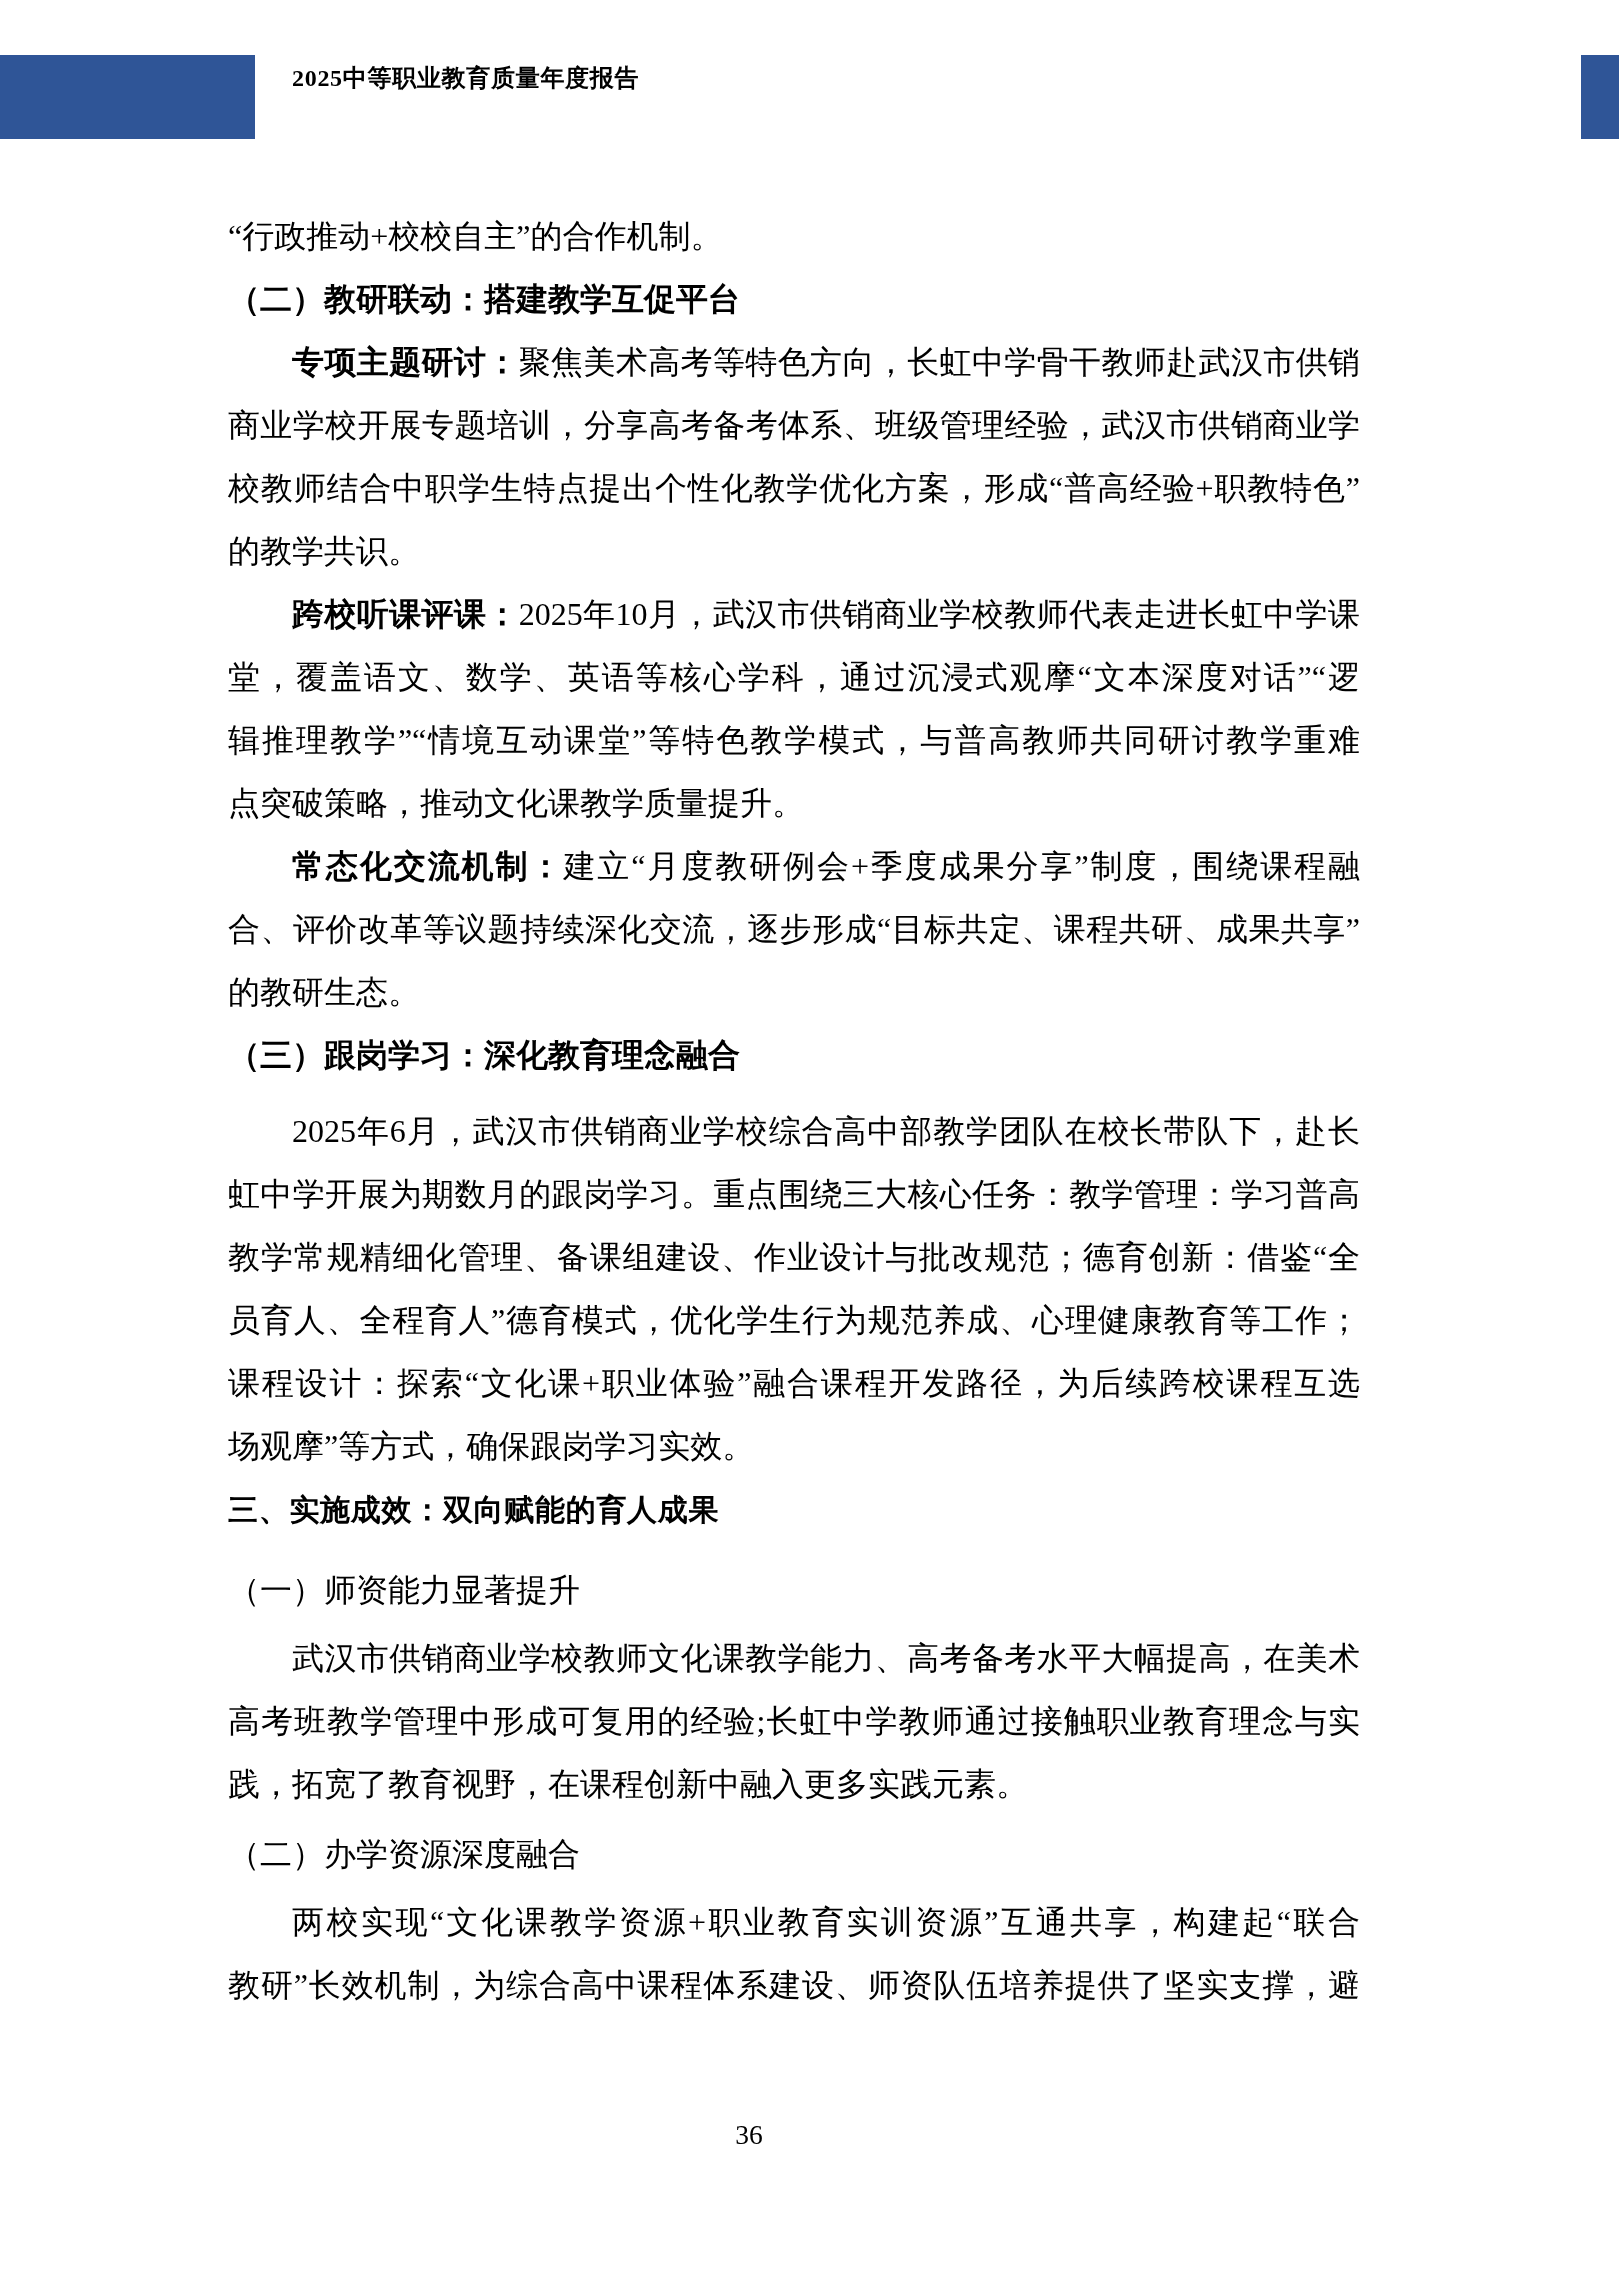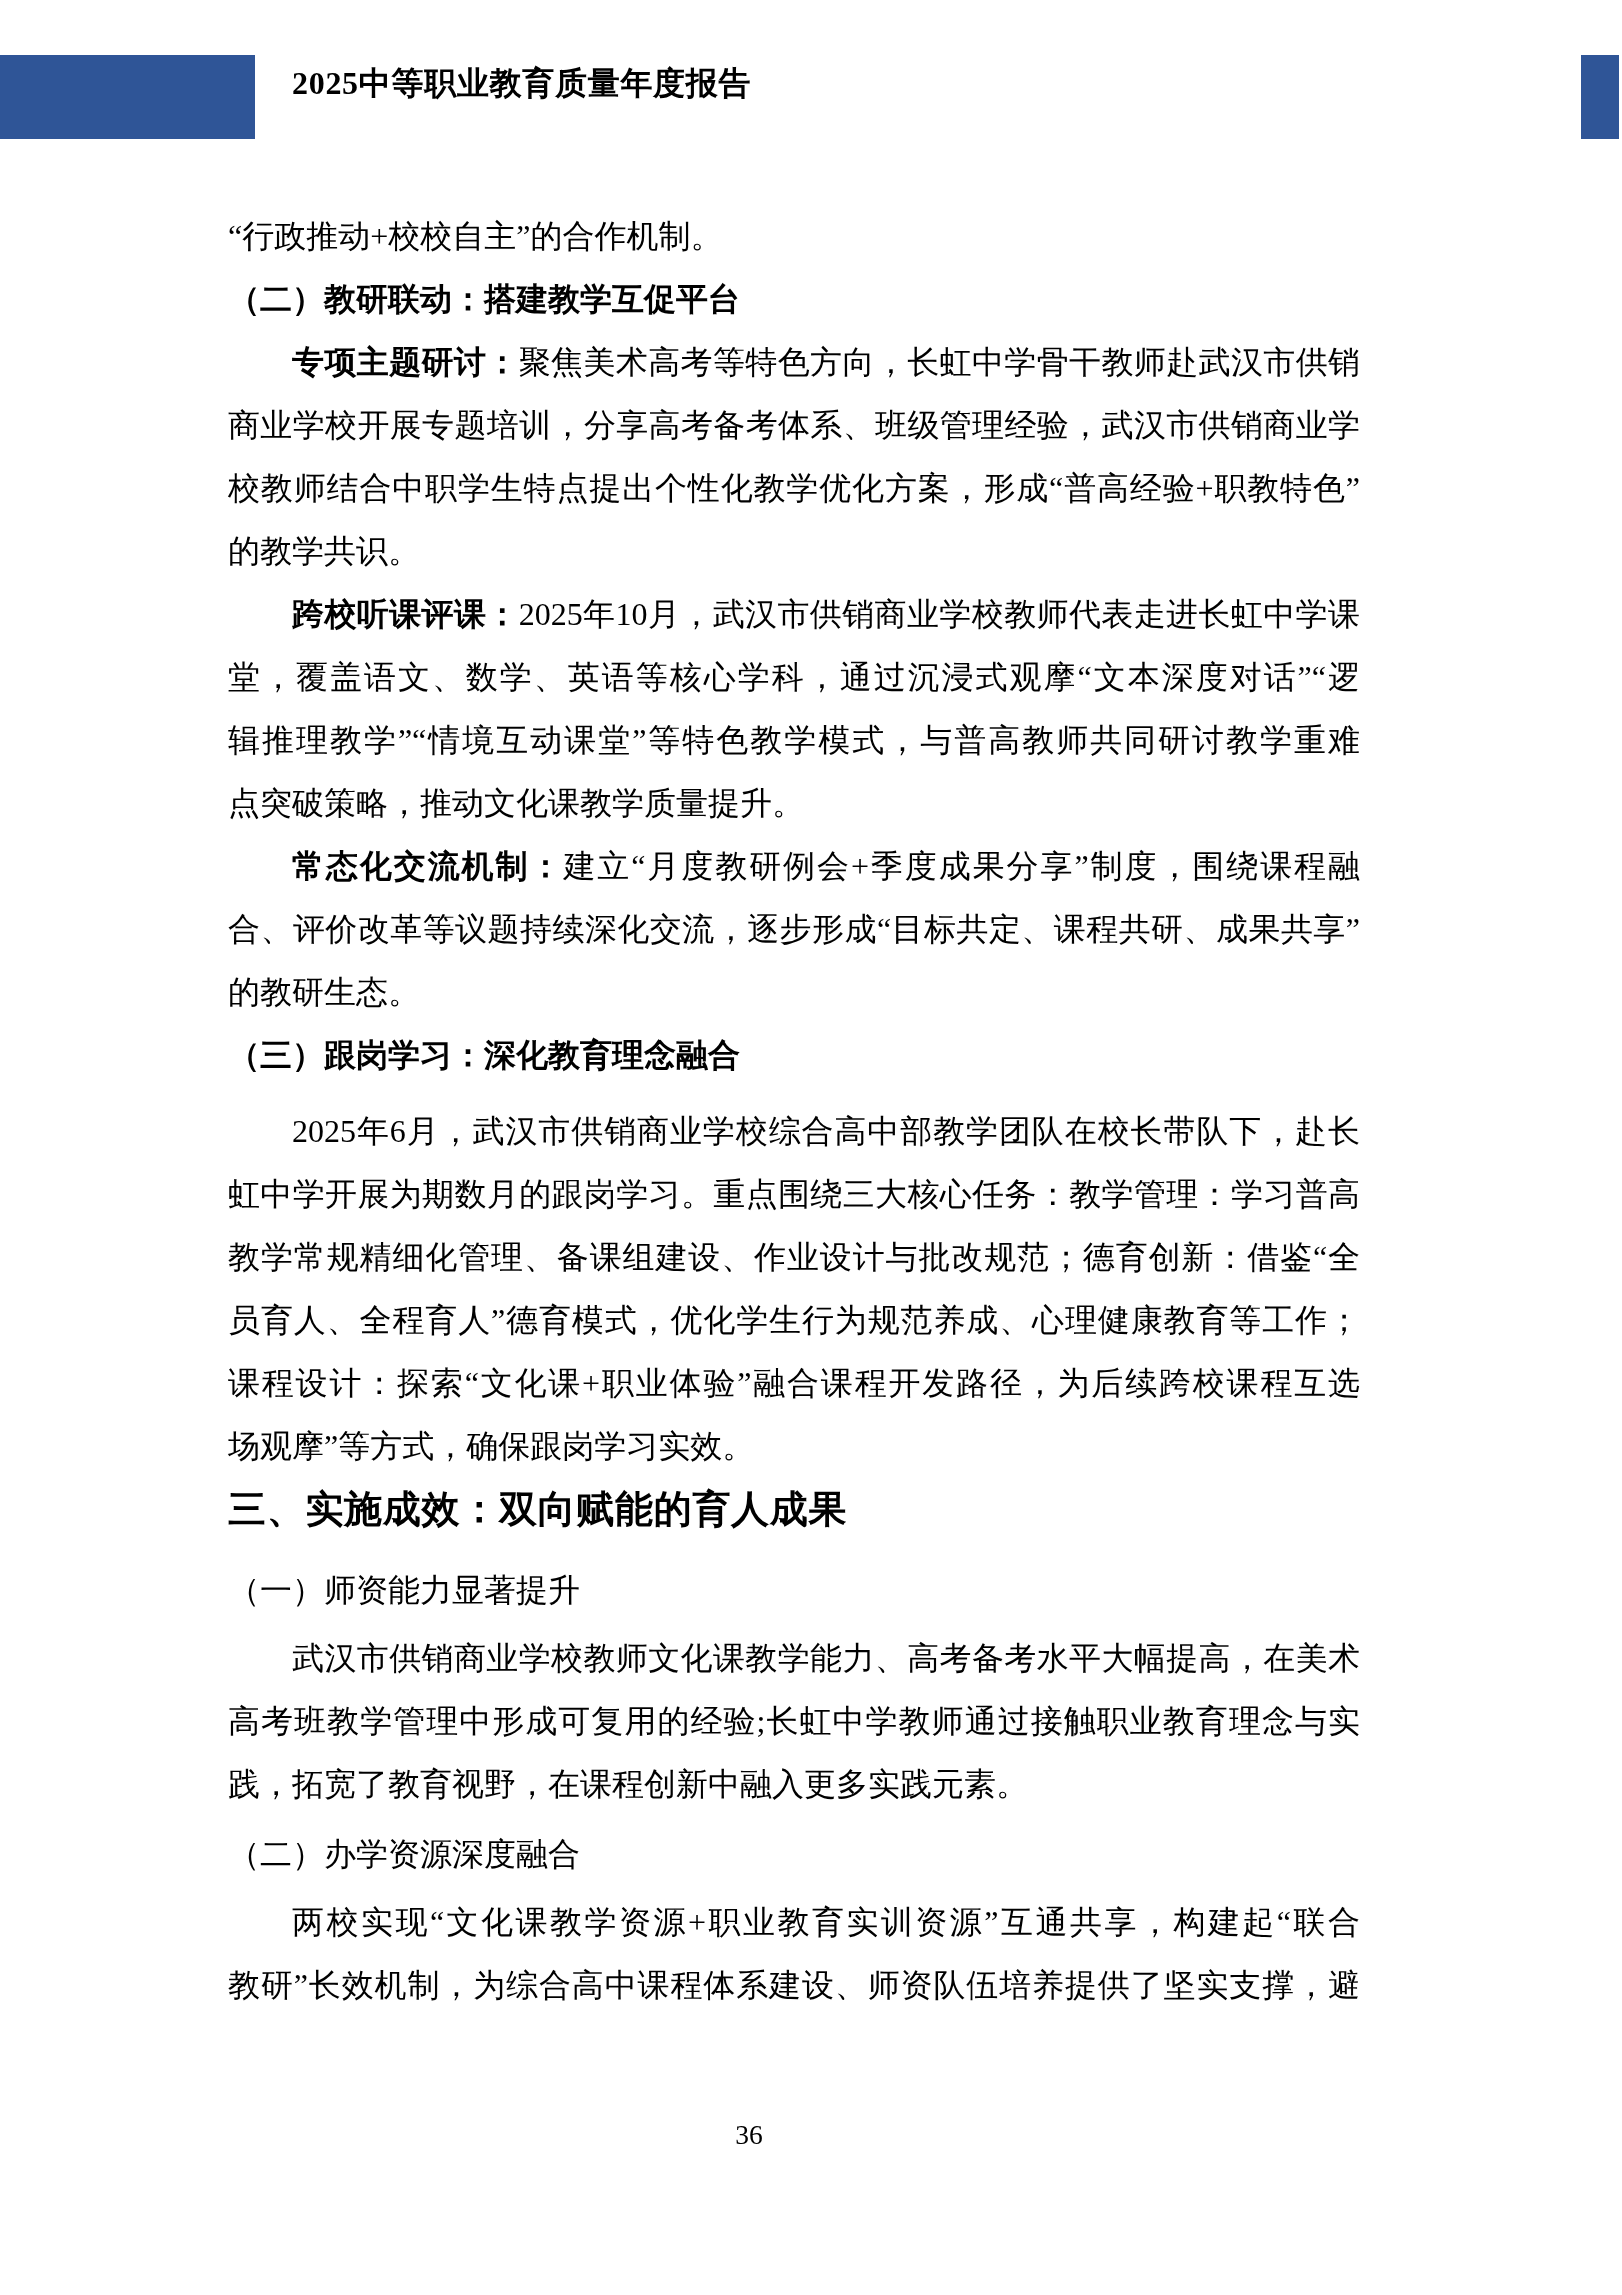--- a/index.html
+++ b/index.html
@@ -10,38 +10,38 @@
     font-family:"Liberation Serif","DejaVu Serif",serif;
     color:#000;
     overflow:hidden;
     margin:0 auto;
   }
   .accent-bar{position:absolute;background:#2F5597;}
   .bar-left{left:0;top:55px;width:255px;height:84px;}
   .bar-right{left:1581px;top:55px;width:38px;height:84px;}
   .header-title{
     position:absolute;left:292px;top:62px;
-    font-size:32px;font-weight:700;letter-spacing:0.7px;
+    font-size:24px;font-weight:700;letter-spacing:0.7px;
     white-space:nowrap;
   }
   .content{
     position:absolute;left:228px;top:205px;width:1132px;
     font-size:32px;line-height:63px;
   }
   .line{white-space:nowrap;}
   .line.just{
     white-space:normal;
     text-align:justify;
     text-align-last:justify;
   }
   .line.indent{padding-left:64px;}
   .line.indent.just{padding-left:0;text-indent:64px;}
   .h3-bold{font-weight:700;}
   .h3-light{font-weight:400;}
-  .h2{font-size:38px;font-weight:700;margin-bottom:18.3px;letter-spacing:0.7px;}
+  .h2{font-size:30px;font-weight:700;margin-bottom:18.3px;letter-spacing:0.7px;}
   .sp20{margin-top:13px;}
   .sp10{margin-top:6.5px;}
   .sp8{margin-top:5.2px;}
   b{font-weight:700;}
   .footer{
     position:absolute;left:0;top:2119px;width:1498px;
     text-align:center;font-size:27.5px;
   }
 </style>
 </head>

